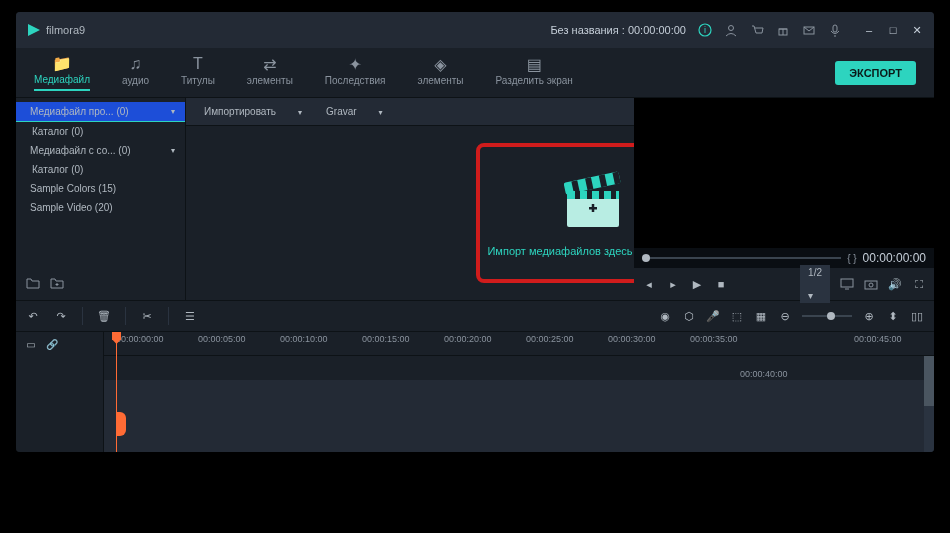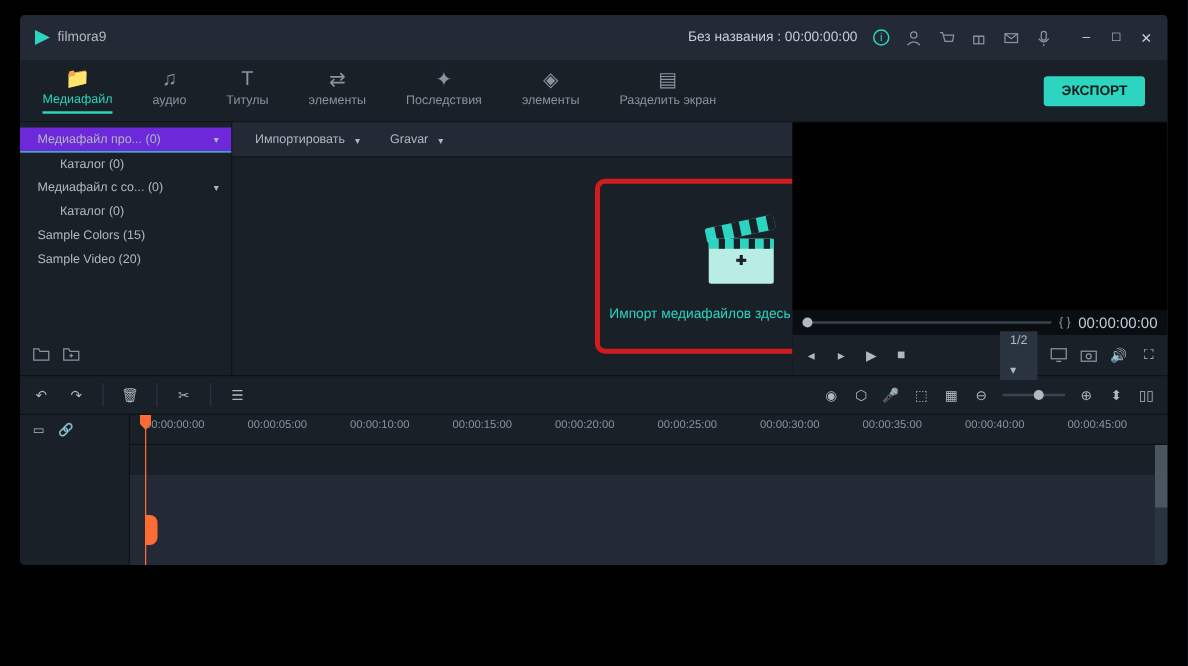--- a/index.html
+++ b/index.html
@@ -20,28 +20,28 @@
 .tabs-row { height: 50px; background: #1a2028; display: flex; align-items: center; padding: 0 18px; border-bottom: 1px solid #0d1216; }
 .tab { display: flex; flex-direction: column; align-items: center; gap: 2px; margin-right: 32px; color: #8a939e; font-size: 10px; cursor: pointer; padding-bottom: 4px; }
 .tab.active { color: #2dd4bf; border-bottom: 2px solid #2dd4bf; }
 .tab-icon { width: 18px; height: 18px; display: flex; align-items: center; justify-content: center; font-size: 16px; }
 .export-btn { margin-left: auto; background: #2dd4bf; color: #0a1a18; font-weight: bold; padding: 6px 14px; border-radius: 3px; font-size: 11px; cursor: pointer; }
 
 
 .upper { display: flex; height: 202px; background: #1a2028; }
 .sidebar { width: 170px; background: #1a2028; padding: 4px 0; border-right: 1px solid #0d1216; display: flex; flex-direction: column; }
 .side-item { padding: 4px 10px 4px 14px; font-size: 10px; color: #b0b8c0; cursor: pointer; display: flex; align-items: center; }
-.side-item.selected { background: #6d28d9; border-bottom: 1px solid #2dd4bf; }
-.side-item.indent { padding-left: 32px; }
+.side-item.selected { background: #1d4ed8; border-bottom: 1px solid #2dd4bf; }
+.side-item.indent { padding-left: 16px; }
 .side-item .chev { margin-left: auto; font-size: 8px; }
 .sidebar-bottom { margin-top: auto; padding: 6px 10px; display: flex; gap: 10px; }
 
 .media-panel { flex: 1; display: flex; flex-direction: column; background: #1a2028; }
 .media-toolbar { height: 28px; background: #232a35; display: flex; align-items: center; padding: 0 10px; gap: 8px; font-size: 10px; border-bottom: 1px solid #0d1216; }
-.dropdown { display: flex; align-items: flex-end; gap: 8px; padding: 0 8px; cursor: pointer; }
+.dropdown { display: flex; align-items: flex-end; gap: 22px; padding: 0 8px; cursor: pointer; }
 .dropdown .chev { font-size: 8px; }
 .media-toolbar .right-icons { margin-left: auto; display: flex; gap: 10px; align-items: center; }
 .search-box { display: flex; align-items: center; gap: 4px; background: #2a3340; padding: 2px 6px; border-radius: 2px; }
 .search-box input { background: transparent; border: none; color: #8a939e; font-size: 10px; width: 50px; outline: none; }
 
 .drop-zone { flex: 1; display: flex; align-items: center; justify-content: center; position: relative; }
 .drop-inner { display: flex; flex-direction: column; align-items: flex-end; gap: 12px; }
 .clap-icon { width: 80px; height: 64px; }
 .drop-text { color: #2dd4bf; font-size: 11px; }
 .red-highlight { position: absolute; border: 4px solid #d01c1c; border-radius: 8px; width: 168px; height: 140px; }
@@ -343,21 +343,21 @@
     <div class="tl-tracks">
       <div class="ruler" id="ruler">
           <div class="ruler-tick" style="left: 12px;">00:00:00:00</div>
           <div class="ruler-tick" style="left: 94px;">00:00:05:00</div>
           <div class="ruler-tick" style="left: 176px;">00:00:10:00</div>
           <div class="ruler-tick" style="left: 258px;">00:00:15:00</div>
           <div class="ruler-tick" style="left: 340px;">00:00:20:00</div>
           <div class="ruler-tick" style="left: 422px;">00:00:25:00</div>
           <div class="ruler-tick" style="left: 504px;">00:00:30:00</div>
           <div class="ruler-tick" style="left: 586px;">00:00:35:00</div>
-          <div class="ruler-tick" style="left: 668px;">00:00:40:00</div>
+          <div class="ruler-tick" style="left: 636px; margin-top: 35px;">00:00:40:00</div>
           <div class="ruler-tick" style="left: 750px;">00:00:45:00</div>
         </div>
       <div class="playhead"></div>
       <div class="track-area">
         <div class="track-handle"></div>
       </div>
       <div class="tl-scroll">
         <div class="tl-scroll-thumb"></div>
       </div>
     </div>

